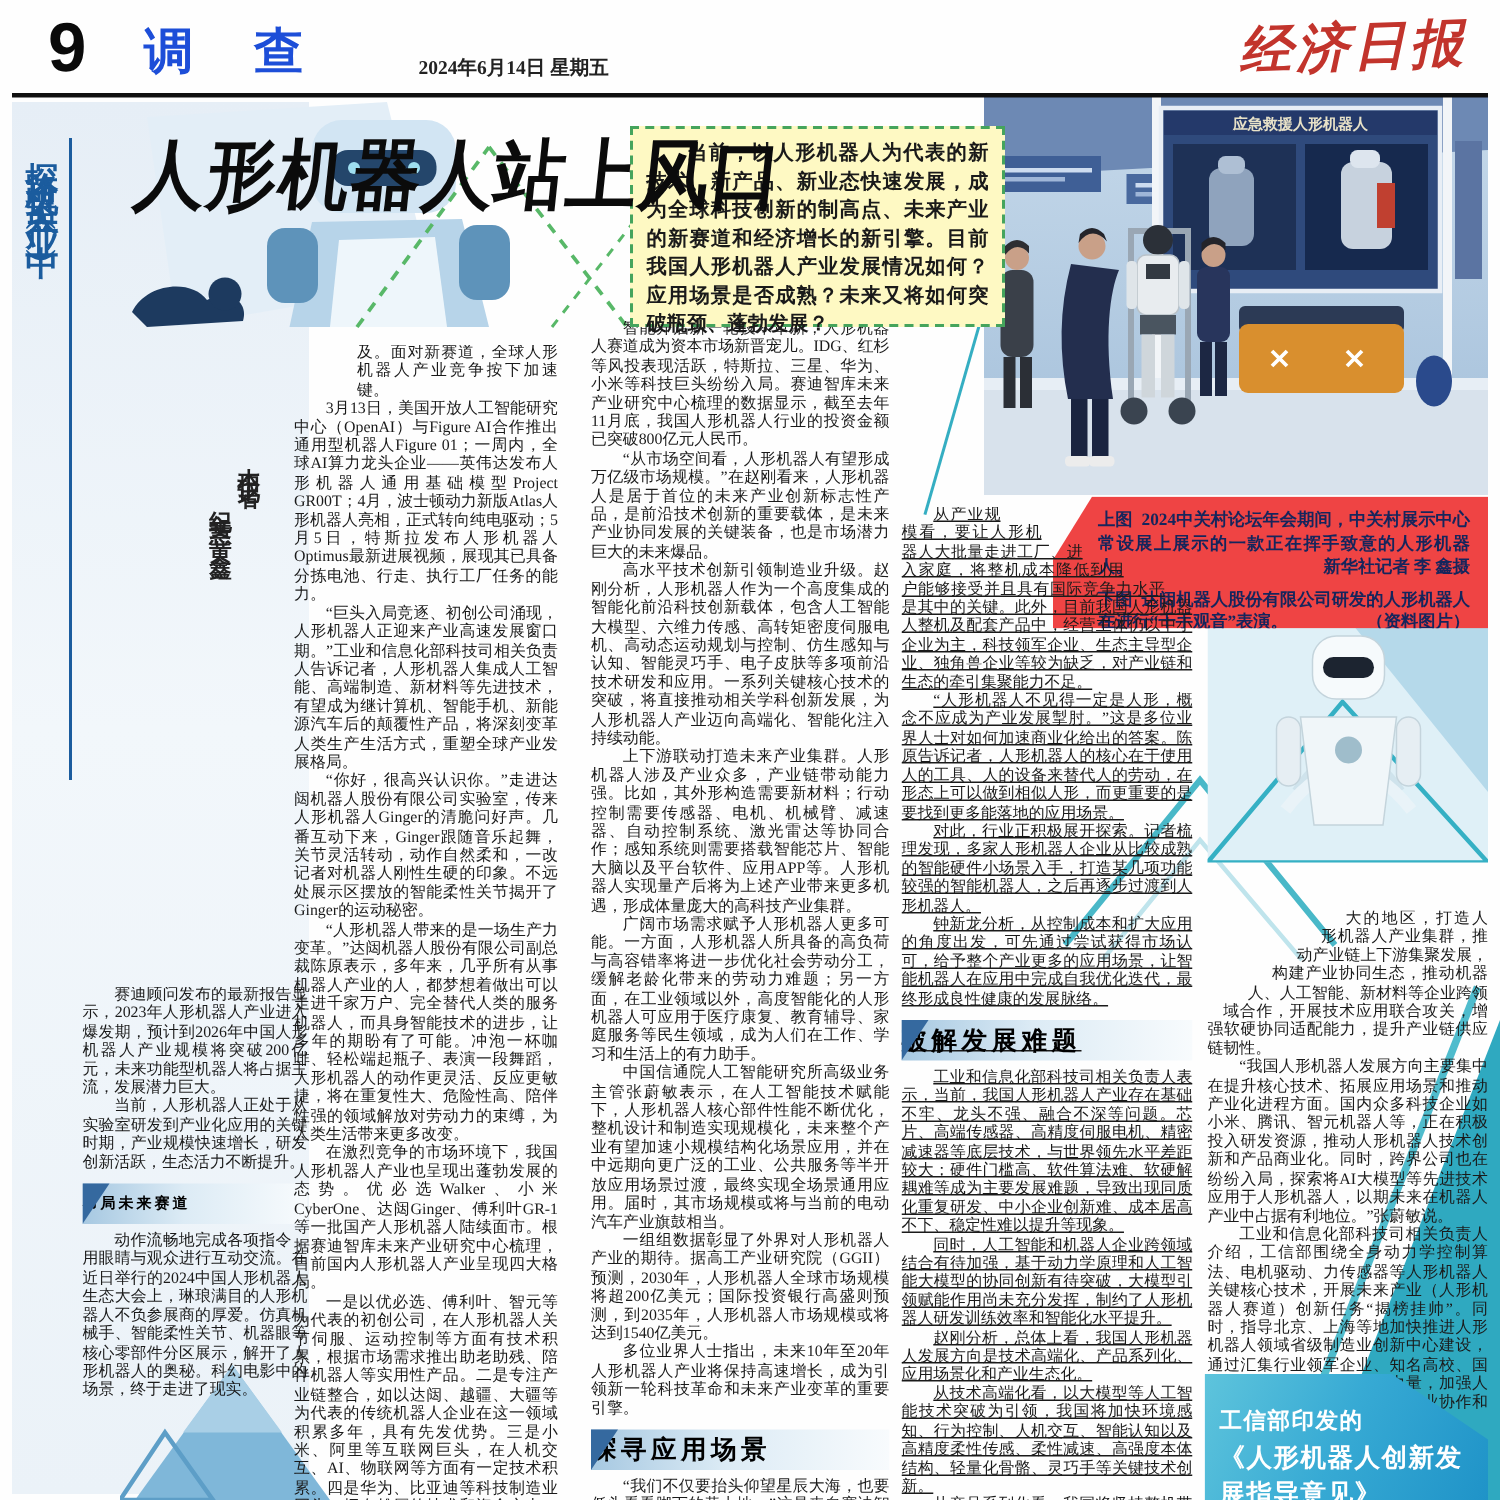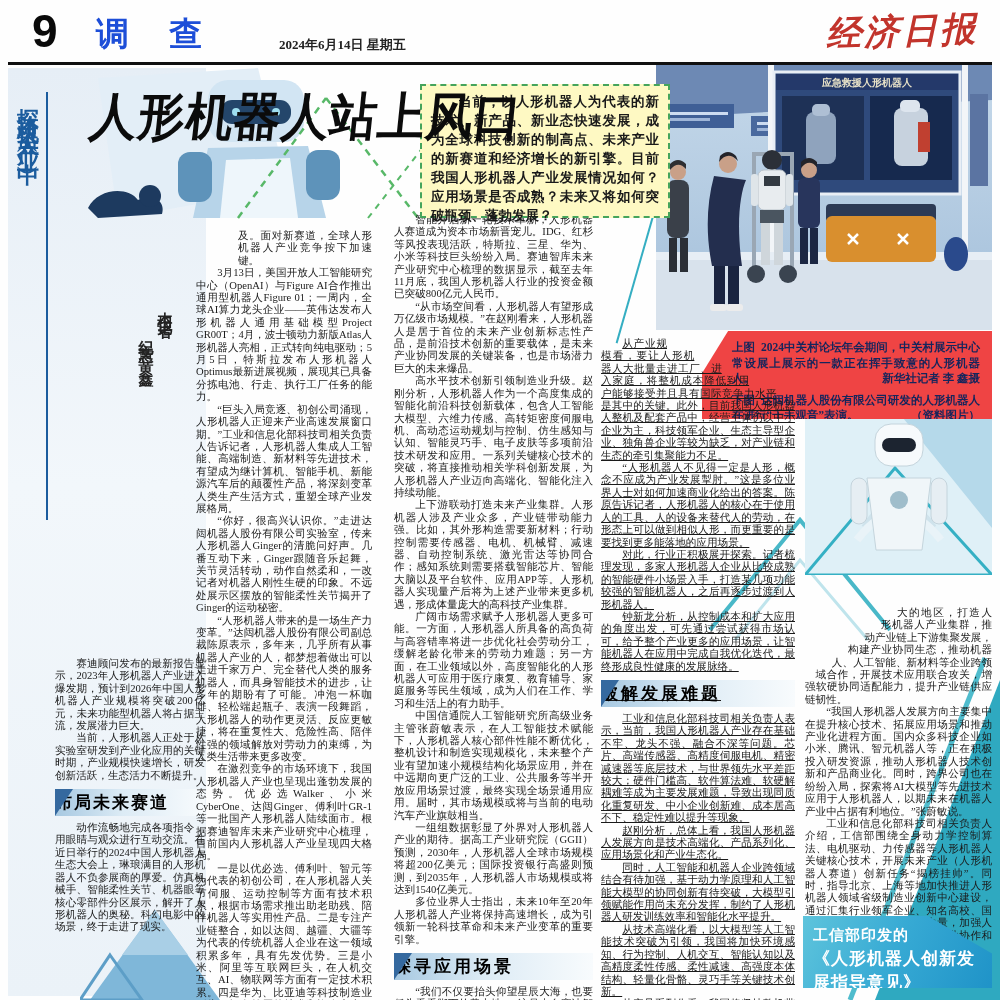--- a/index.html
+++ b/index.html
@@ -60,27 +60,27 @@
   .shim1{float:left;width:42px;height:26px;}
   .shim3{float:right;width:128px;height:58px;shape-outside:polygon(100% 0,0 0,100% 100%);}
   .shim4{float:left;width:92px;height:70px;shape-outside:polygon(0 0,100% 0,0 100%);}
   
   .sec{position:relative;height:27px;margin:7px 0 6px;line-height:27px;text-align:left;
        background:linear-gradient(90deg,#a6c8e1 0%,#dcebf5 45%,#f8fbfd 100%);
        font-family:"Liberation Sans","DejaVu Sans",sans-serif;font-weight:bold;font-size:17px;
        letter-spacing:3px;color:#000;}
   .sec .tri{position:absolute;left:0;top:0;width:0;height:0;
             border-top:27px solid #35699f;border-right:18px solid transparent;}
-  .colL .sec{font-size:17px;letter-spacing:2px;}
-  
-  .notice{position:absolute;left:803px;top:916px;width:189px;height:72px;z-index:6;
+  .colL .sec{font-size:10px;letter-spacing:2px;}
+  
+  .notice{position:absolute;left:803px;top:916px;width:189px;height:84px;z-index:6;
           background:linear-gradient(115deg,#5ec4dc 0%,#37aad4 48%,#1f93c8 100%);
           clip-path:polygon(0 0,66% 0,100% 52%,100% 100%,0 100%);
           font-family:"Liberation Sans","DejaVu Sans",sans-serif;font-weight:bold;color:#ffffff;
-          padding:7px 8px 0 10px;box-sizing:border-box;line-height:24px;letter-spacing:1px;}
+          padding:20px 8px 0 10px;box-sizing:border-box;line-height:24px;letter-spacing:1px;}
   .notice .n1{font-size:15px;}
   .notice .n2{font-size:17px;}
   .notice .n3{font-size:15px;}
 </style>
 </head>
 <body>
 
 <div class="page">
 
   <div class="hdr">
@@ -282,22 +282,22 @@
         <p>“人形机器人不见得一定是人形，概念不应成为产业发展掣肘。”这是多位业界人士对如何加速商业化给出的答案。陈原告诉记者，人形机器人的核心在于使用人的工具、人的设备来替代人的劳动，在形态上可以做到相似人形，而更重要的是要找到更多能落地的应用场景。</p>
         <p>对此，行业正积极展开探索。记者梳理发现，多家人形机器人企业从比较成熟的智能硬件小场景入手，打造某几项功能较强的智能机器人，之后再逐步过渡到人形机器人。</p>
         <p>钟新龙分析，从控制成本和扩大应用的角度出发，可先通过尝试获得市场认可，给予整个产业更多的应用场景，让智能机器人在应用中完成自我优化迭代，最终形成良性健康的发展脉络。</p>
       </div>
     <div class="sec">
       <span class="tri"></span>
       <span>破解发展难题</span>
     </div>
     <div>
         <p>工业和信息化部科技司相关负责人表示，当前，我国人形机器人产业存在基础不牢、龙头不强、融合不深等问题。芯片、高端传感器、高精度伺服电机、精密减速器等底层技术，与世界领先水平差距较大；硬件门槛高、软件算法难、软硬解耦难等成为主要发展难题，导致出现同质化重复研发、中小企业创新难、成本居高不下、稳定性难以提升等现象。</p>
+        <p>同时，人工智能和机器人企业跨领域结合有待加强，基于动力学原理和人工智能大模型的协同创新有待突破，大模型引领赋能作用尚未充分发挥，制约了人形机器人研发训练效率和智能化水平提升。</p>
         <p>赵刚分析，总体上看，我国人形机器人发展方向是技术高端化、产品系列化、应用场景化和产业生态化。</p>
-        <p>同时，人工智能和机器人企业跨领域结合有待加强，基于动力学原理和人工智能大模型的协同创新有待突破，大模型引领赋能作用尚未充分发挥，制约了人形机器人研发训练效率和智能化水平提升。</p>
         <p>从技术高端化看，以大模型等人工智能技术突破为引领，我国将加快环境感知、行为控制、人机交互、智能认知以及高精度柔性传感、柔性减速、高强度本体结构、轻量化骨骼、灵巧手等关键技术创新。</p>
         <p>从产品系列化看，我国将坚持整机带动、软硬协同的策略，面向不同应用场景需求，迭代开发低成本交互型、高精度型以及极端环境下高可靠型等人形机器人整机产品，配套发展专用传感器、高功率密度执行器、专用芯片等基础部组件和智能软件系统。</p>
       </div>
   </div>
 
   <div class="col col4">
     <span class="shim4"></span>
     <p class="lead">大的地区，打造人形机器人产业集群，推动产业链上下游集聚发展，构建产业协同生态，推动机器人、人工智能、新材料等企业跨领域合作，开展技术应用联合攻关，增强软硬协同适配能力，提升产业链供应链韧性。</p>
     <div>
         <p>“我国人形机器人发展方向主要集中在提升核心技术、拓展应用场景和推动产业化进程方面。国内众多科技企业如小米、腾讯、智元机器人等，正在积极投入研发资源，推动人形机器人技术创新和产品商业化。同时，跨界公司也在纷纷入局，探索将AI大模型等先进技术应用于人形机器人，以期未来在机器人产业中占据有利地位。”张蔚敏说。</p>

